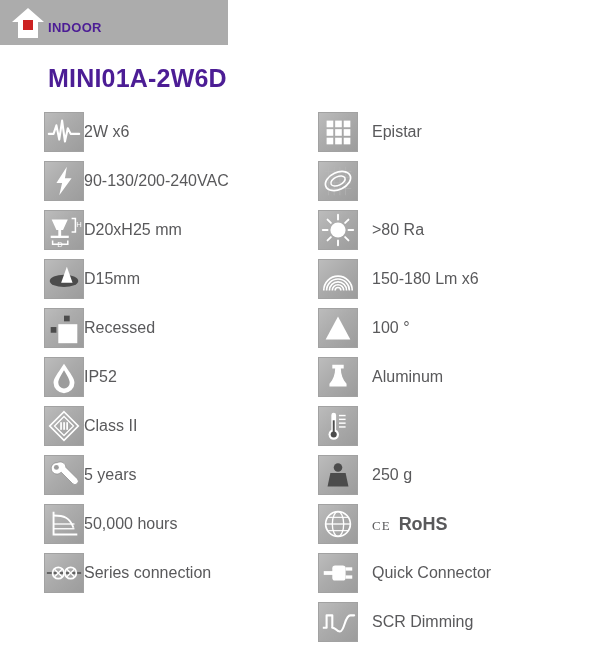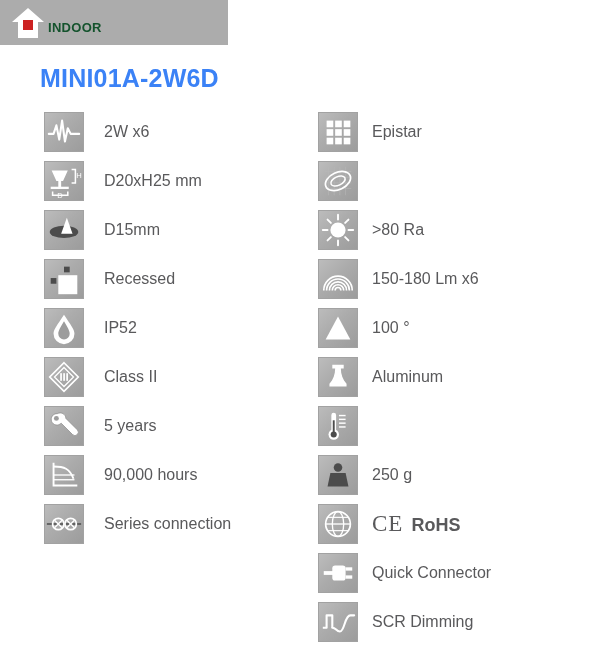--- a/index.html
+++ b/index.html
@@ -26,37 +26,37 @@
     display: flex;
     align-items: center;
   }
   #house-logo {
     margin-left: 10px;
     width: 36px;
     height: 34px;
     display: block;
   }
   #banner-label {
-    color: #14532d;
+    color: #4c1d95;
     font-size: 13px;
     font-weight: bold;
     letter-spacing: .3px;
     margin-left: 2px;
     line-height: 1;
     padding-top: 10px;
   }
 
   
   #product-title {
     position: absolute;
-    left: 40px;
+    left: 48px;
     top: 64px;
     font-size: 25px;
     font-weight: bold;
-    color: #3b82f6;
+    color: #4c1d95;
     letter-spacing: .2px;
     white-space: nowrap;
   }
 
   
   .spec-column {
     position: absolute;
     top: 112px;
   }
   #spec-column-left  { left: 44px;  }
@@ -73,36 +73,36 @@
     flex: 0 0 40px;
     background: linear-gradient(135deg, #bcbcbc 0%, #ababab 45%, #9c9c9c 100%);
     border: 1px solid #a2a2a2;
     box-sizing: border-box;
     position: relative;
     overflow: hidden;
   }
   .spec-icon svg { display: block; width: 100%; height: 100%; }
 
   .spec-label {
-    margin-left: 20px;
+    margin-left: 0;
     font-size: 16px;
     color: #59595b;
     line-height: 40px;
     white-space: nowrap;
   }
   #spec-column-right .spec-label { margin-left: 14px; text-align: center; }
 
   .cert-label {
     margin-left: 14px;
     line-height: 40px;
     white-space: nowrap;
     color: #59595b;
   }
   .cert-ce {
-    font-size: 23px;
+    font-size: 13px;
     font-family: "Liberation Serif", serif;
     letter-spacing: 1px;
   }
   .cert-rohs {
     font-size: 18px;
     font-weight: bold;
     margin-left: 8px;
   }
 </style>
 </head>
@@ -122,20 +122,28 @@
 
   <div class="spec-row">
     <div class="spec-icon">
       <svg viewBox="0 0 40 40">
           <polyline points="4,22 9,22 12,13 15,28 18,8 21,30 24,16 27,22 36,22" fill="none" stroke="#ffffff" stroke-width="2.2" stroke-linejoin="round" stroke-linecap="round"></polyline>
         </svg>
     </div>
     <div class="spec-label">2W x6</div>
   </div>
 
+  <div class="spec-row">
+    <div class="spec-icon">
+      <svg viewBox="0 0 40 40">
+          <polygon points="23,5 12,22 18,22 15,35 28,17 21,17" fill="#ffffff"></polygon>
+        </svg>
+    </div>
+    <div class="spec-label">90-130/200-240VAC</div>
+  </div>
 
   <div class="spec-row">
     <div class="spec-icon">
       <svg viewBox="0 0 40 40">
         <polygon points="7,9 24,9 19,20 17,20 17,27 14,27 14,20 12,20" fill="#ffffff"></polygon>
         <rect x="6" y="26" width="19" height="2.4" fill="#ffffff"></rect>
         <polyline points="28,8 32,8 32,22 28,22" fill="none" stroke="#ffffff" stroke-width="1.6"></polyline>
         <text x="33" y="17" font-size="8" fill="#ffffff" font-family="Liberation Sans, sans-serif">H</text>
         <polyline points="8,31 8,35 24,35 24,31" fill="none" stroke="#ffffff" stroke-width="1.6"></polyline>
         <text x="13" y="38" font-size="8" fill="#ffffff" font-family="Liberation Sans, sans-serif">D</text>
@@ -200,21 +208,21 @@
 
   <div class="spec-row">
     <div class="spec-icon">
       <svg viewBox="0 0 40 40">
         <polyline points="9,7 9,31 34,31" fill="none" stroke="#ffffff" stroke-width="2"></polyline>
         <path d="M9 11 C 20 11, 26 13, 30 24" fill="none" stroke="#ffffff" stroke-width="2"></path>
         <line x1="9" y1="20" x2="31" y2="20" stroke="#ffffff" stroke-width="1.4"></line>
         <line x1="9" y1="25" x2="31" y2="25" stroke="#ffffff" stroke-width="1.4"></line>
       </svg>
     </div>
-    <div class="spec-label">90,000 hours</div>
+    <div class="spec-label">50,000 hours</div>
   </div>
 
   <div class="spec-row">
     <div class="spec-icon">
       <svg viewBox="0 0 40 40">
         <line x1="2" y1="20" x2="38" y2="20" stroke="#4c4c4c" stroke-width="1.6"></line>
         <circle cx="14" cy="20" r="6" fill="none" stroke="#ffffff" stroke-width="1.8"></circle>
         <line x1="10" y1="16" x2="18" y2="24" stroke="#ffffff" stroke-width="1.5"></line>
         <line x1="18" y1="16" x2="10" y2="24" stroke="#ffffff" stroke-width="1.5"></line>
         <circle cx="27" cy="20" r="6" fill="none" stroke="#ffffff" stroke-width="1.8"></circle>

